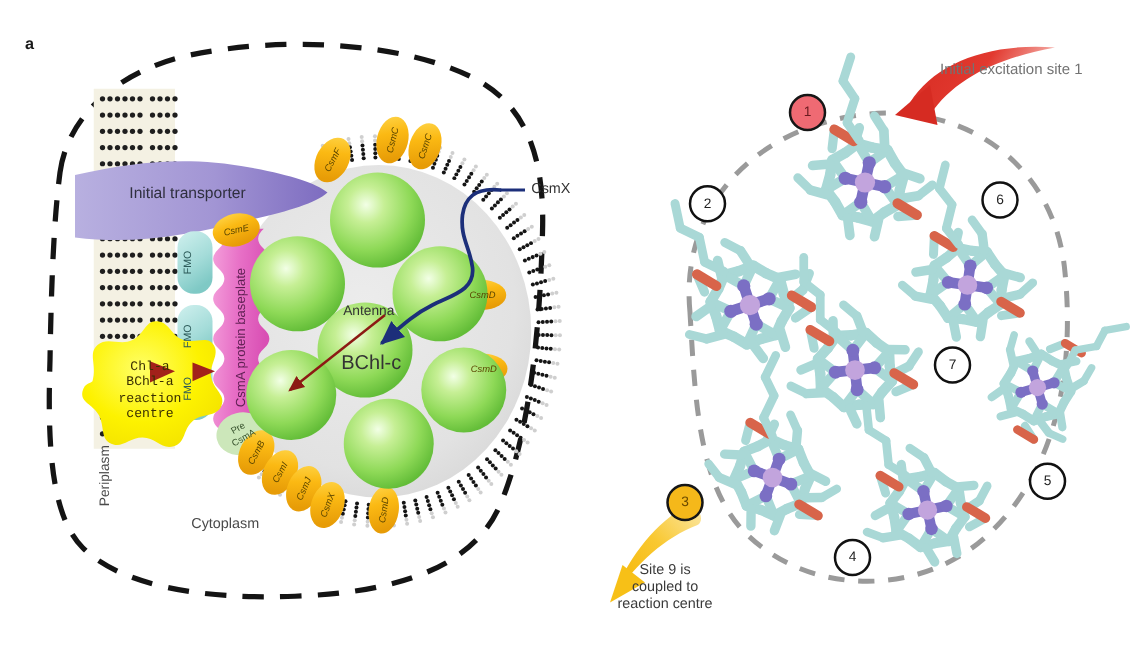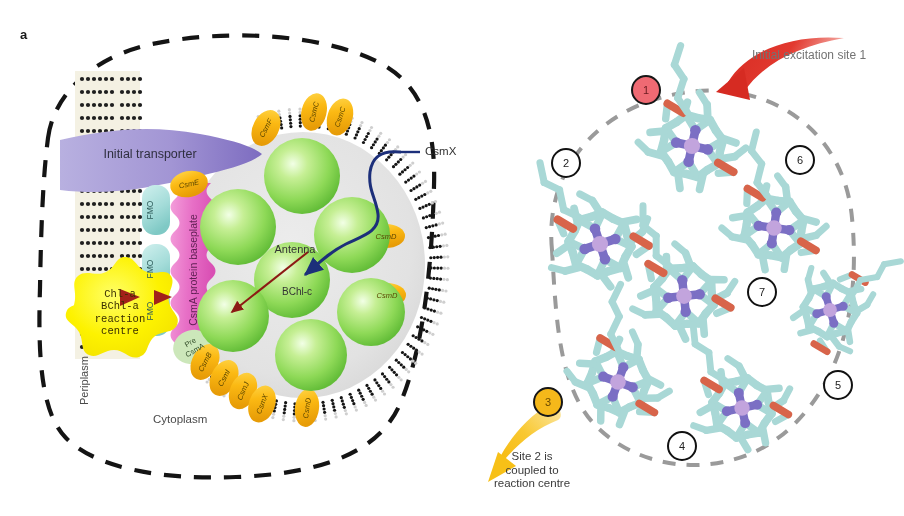--- a/index.html
+++ b/index.html
@@ -824,21 +824,21 @@
     <div class="fmo-label" style="left:150px; top:210px; transform:translate(-50%,-50%) rotate(-90deg);">FMO</div>
     <div class="fmo-label" style="left:150px; top:269px; transform:translate(-50%,-50%) rotate(-90deg);">FMO</div>
     <div class="fmo-label" style="left:150px; top:311px; transform:translate(-50%,-50%) rotate(-90deg);">FMO</div>
 
     <div class="txt" style="left:193px; top:270px; font-size:10.5px; color:#5e1f52; transform:translate(-50%,-50%) rotate(-90deg);">CsmA protein baseplate</div>
 
     <div class="txt multi center" style="left:193px; top:347px; font-size:7.5px; color:#35502b; transform:translate(-50%,-50%) rotate(-30deg);">Pre
 CsmA</div>
 
     <div class="txt center" style="left:295px; top:230px; font-size:11px; color:#333;margin-top:19px;">Antenna</div>
-    <div class="txt center" style="left:297px; top:291px; font-size:10px; color:#333;">BChl-c</div>
+    <div class="txt center" style="left:297px; top:291px; font-size:16px; color:#333;">BChl-c</div>
 
     <div class="txt" style="left:425px; top:145px; font-size:11.5px; color:#333;">CsmX</div>
 
     <div class="txt" style="left:78px; top:405px; font-size:11px; color:#4a4a4a; transform-origin:0 0; transform:rotate(-90deg);">Periplasm</div>
     <div class="txt" style="left:153px; top:413px; font-size:11.5px; color:#4a4a4a;text-align:right;">Cytoplasm</div>
 
     <div id="csm-labels">
         <div class="csm-label" style="left: 266px; top: 128px; transform: translate(-50%, -50%) rotate(-62deg);">CsmF</div>
         <div class="csm-label" style="left: 314px; top: 112px; transform: translate(-50%, -50%) rotate(-76deg);">CsmC</div>
         <div class="csm-label" style="left: 340px; top: 117px; transform: translate(-50%, -50%) rotate(-72deg);">CsmC</div>
@@ -1249,21 +1249,21 @@
           <line x1="400.1" y1="274.6" x2="413.3" y2="282.5" stroke="#d8644a" stroke-width="6.864000000000001" stroke-linecap="round"></line>
           <line x1="401.5" y1="292.9" x2="408.3" y2="280.1" stroke="#a9d8d6" stroke-width="6.072" stroke-linecap="round"></line>
           <line x1="408.3" y1="280.1" x2="425.2" y2="277.1" stroke="#a9d8d6" stroke-width="6.072" stroke-linecap="round"></line>
           <line x1="425.2" y1="277.1" x2="432.0" y2="264.3" stroke="#a9d8d6" stroke-width="6.072" stroke-linecap="round"></line>
           <line x1="432.0" y1="264.3" x2="448.9" y2="261.3" stroke="#a9d8d6" stroke-width="6.072" stroke-linecap="round"></line>
         </g>
     </svg>
 
     <div class="txt" style="left:300px; top:48px; font-size:12px; color:#737373;">Initial excitation site 1</div>
 
-    <div class="txt multi" style="left:42px; top:450px; font-size:11.5px; color:#3a3a3a; text-align:center;">Site 2 is
+    <div class="txt multi" style="left:42px; top:450px; font-size:11.5px; color:#3a3a3a; text-align:center;">Site 9 is
 coupled to
 reaction centre</div>
 
     <div id="site-markers">
         <div class="site-num filled-red" style="left: 179px; top: 75px; position: absolute;">1</div>
         <div class="site-num" style="left: 99px; top: 148px; position: absolute;">2</div>
         <div class="site-num filled-orange" style="left: 81px; top: 387px; position: absolute;">3</div>
         <div class="site-num" style="left: 215px; top: 431px; position: absolute;">4</div>
         <div class="site-num" style="left: 371px; top: 370px; position: absolute;">5</div>
         <div class="site-num" style="left: 333px; top: 145px; position: absolute;">6</div>

